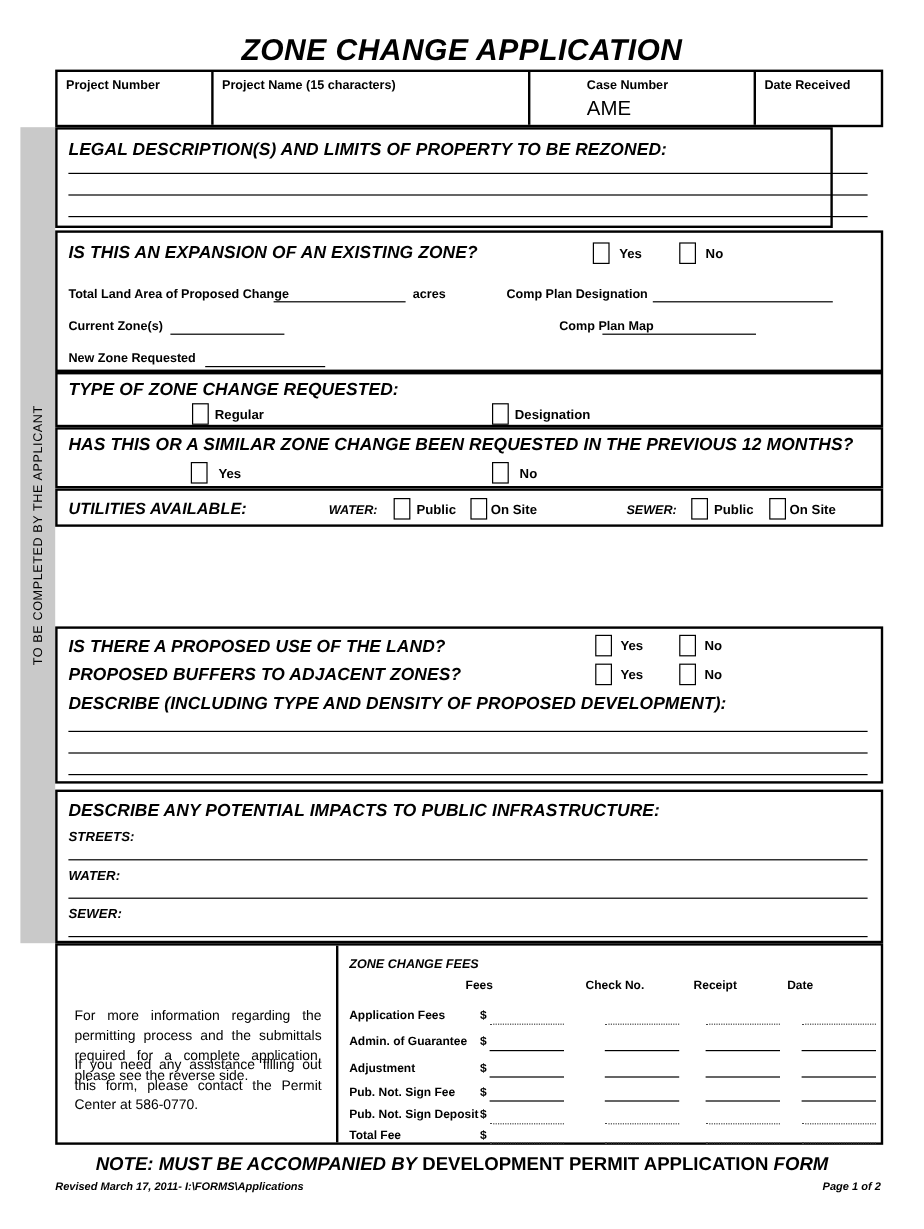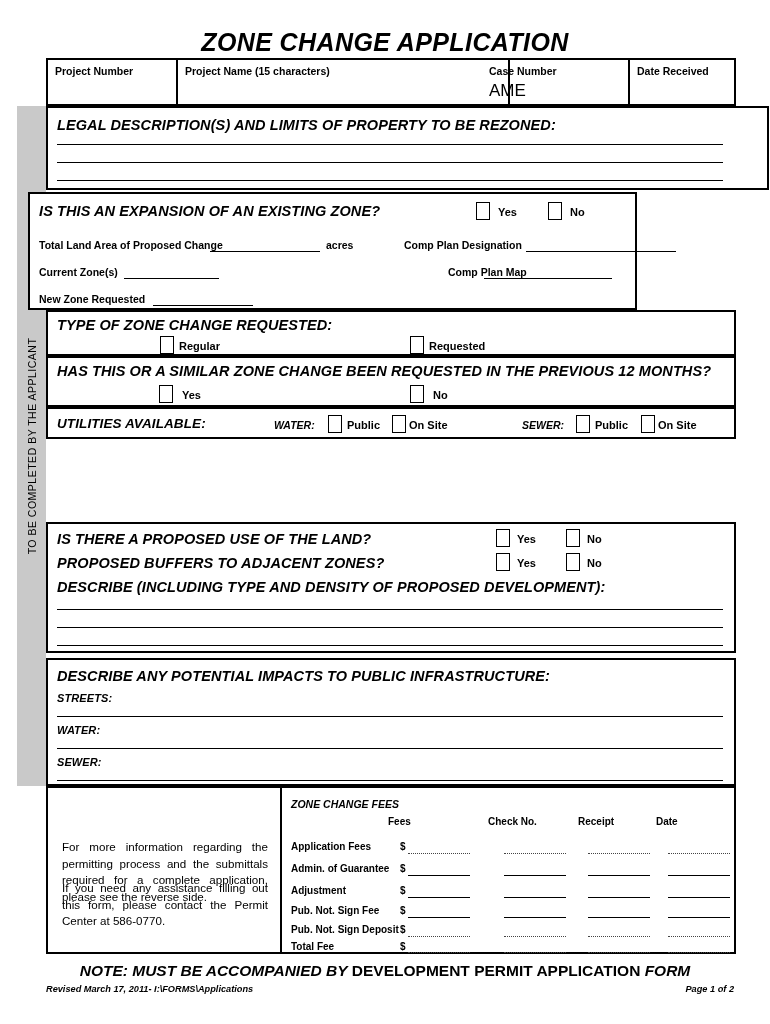--- a/index.html
+++ b/index.html
@@ -211,42 +211,42 @@
 
   <div class="applicant-bar">
     <div class="applicant-bar-label">TO BE COMPLETED BY THE APPLICANT</div>
   </div>
 
   <div class="box" style="left:46px; top:58px; width:690px; height:48px;">
     <div class="hdr-cell" style="left:0; width:130px;">
       <div class="hdr-label">Project Number</div>
       <div class="hdr-value"></div>
     </div>
-    <div class="hdr-cell" style="left:130px; width:332px;">
+    <div class="hdr-cell" style="left:130px; width:264px;">
       <div class="hdr-label">Project Name (15 characters)</div>
       <div class="hdr-value"></div>
     </div>
     <div class="hdr-cell" style="left:434px; width:148px;">
       <div class="hdr-label">Case Number</div>
       <div class="hdr-value">AME</div>
     </div>
     <div class="hdr-cell last" style="left:582px; width:104px;">
       <div class="hdr-label">Date Received</div>
       <div class="hdr-value"></div>
     </div>
   </div>
 
-  <div class="box" style="left:46px; top:106px; width:723px; height:84px;">
+  <div class="box" style="left:46px; top:106px; width:648px; height:84px;">
     <div class="sec-title" style="position:absolute; left:9px; top:9px;">LEGAL DESCRIPTION(S) AND LIMITS OF PROPERTY TO BE REZONED:</div>
     <div class="ruleline" style="left:9px; top:36px; width:666px;"></div>
     <div class="ruleline" style="left:9px; top:54px; width:666px;"></div>
     <div class="ruleline" style="left:9px; top:72px; width:666px;"></div>
   </div>
 
-  <div class="box" style="left:28px; top:192px; width:609px; height:118px;padding-left:33px;">
+  <div class="box" style="left:46px; top:192px; width:690px; height:118px;padding-left:33px;">
     <div class="sec-title" style="position:absolute; left:9px; top:9px;">IS THIS AN EXPANSION OF AN EXISTING ZONE?</div>
 
     <div class="cbx" style="left:446px; top:8px;"></div>
     <div class="cbxlabel" style="left:468px; top:12px;">Yes</div>
     <div class="cbx" style="left:518px; top:8px;"></div>
     <div class="cbxlabel" style="left:540px; top:12px;">No</div>
 
     <div class="fieldlabel" style="left:9px; top:45px;">Total Land Area of Proposed Change</div>
     <div class="blank" style="left:180px; top:57px; width:110px;"></div>
     <div class="fieldlabel" style="left:296px; top:45px;">acres</div>
@@ -262,21 +262,21 @@
 
     <div class="fieldlabel" style="left:9px; top:99px;">New Zone Requested</div>
     <div class="blank" style="left:123px; top:111px; width:100px;"></div>
   </div>
 
   <div class="box" style="left:46px; top:310px; width:690px; height:46px;">
     <div class="sec-title" style="position:absolute; left:9px; top:5px;">TYPE OF ZONE CHANGE REQUESTED:</div>
     <div class="cbx" style="left:112px; top:24px;"></div>
     <div class="cbxlabel" style="left:131px; top:28px;">Regular</div>
     <div class="cbx" style="left:362px; top:24px;"></div>
-    <div class="cbxlabel" style="left:381px; top:28px;">Requested</div>
+    <div class="cbxlabel" style="left:381px; top:28px;">Designation</div>
   </div>
 
   <div class="box" style="left:46px; top:356px; width:690px; height:51px;">
     <div class="sec-title" style="position:absolute; left:9px; top:5px;">HAS THIS OR A SIMILAR ZONE CHANGE BEEN REQUESTED IN THE PREVIOUS 12 MONTHS?</div>
     <div class="cbx" style="left:111px; top:27px;"></div>
     <div class="cbxlabel" style="left:134px; top:31px;">Yes</div>
     <div class="cbx" style="left:362px; top:27px;"></div>
     <div class="cbxlabel" style="left:385px; top:31px;">No</div>
   </div>
 

